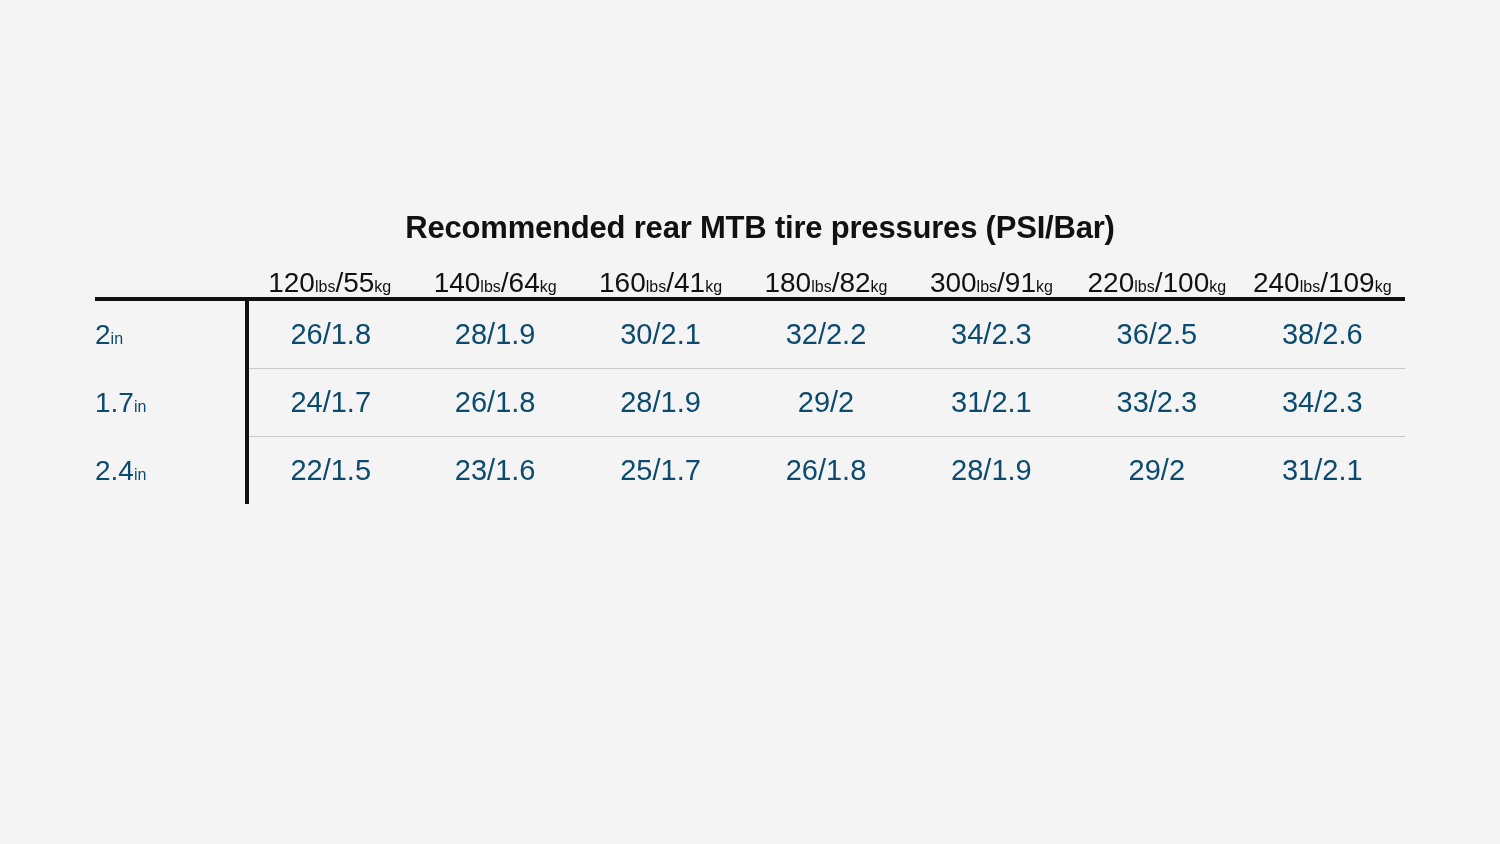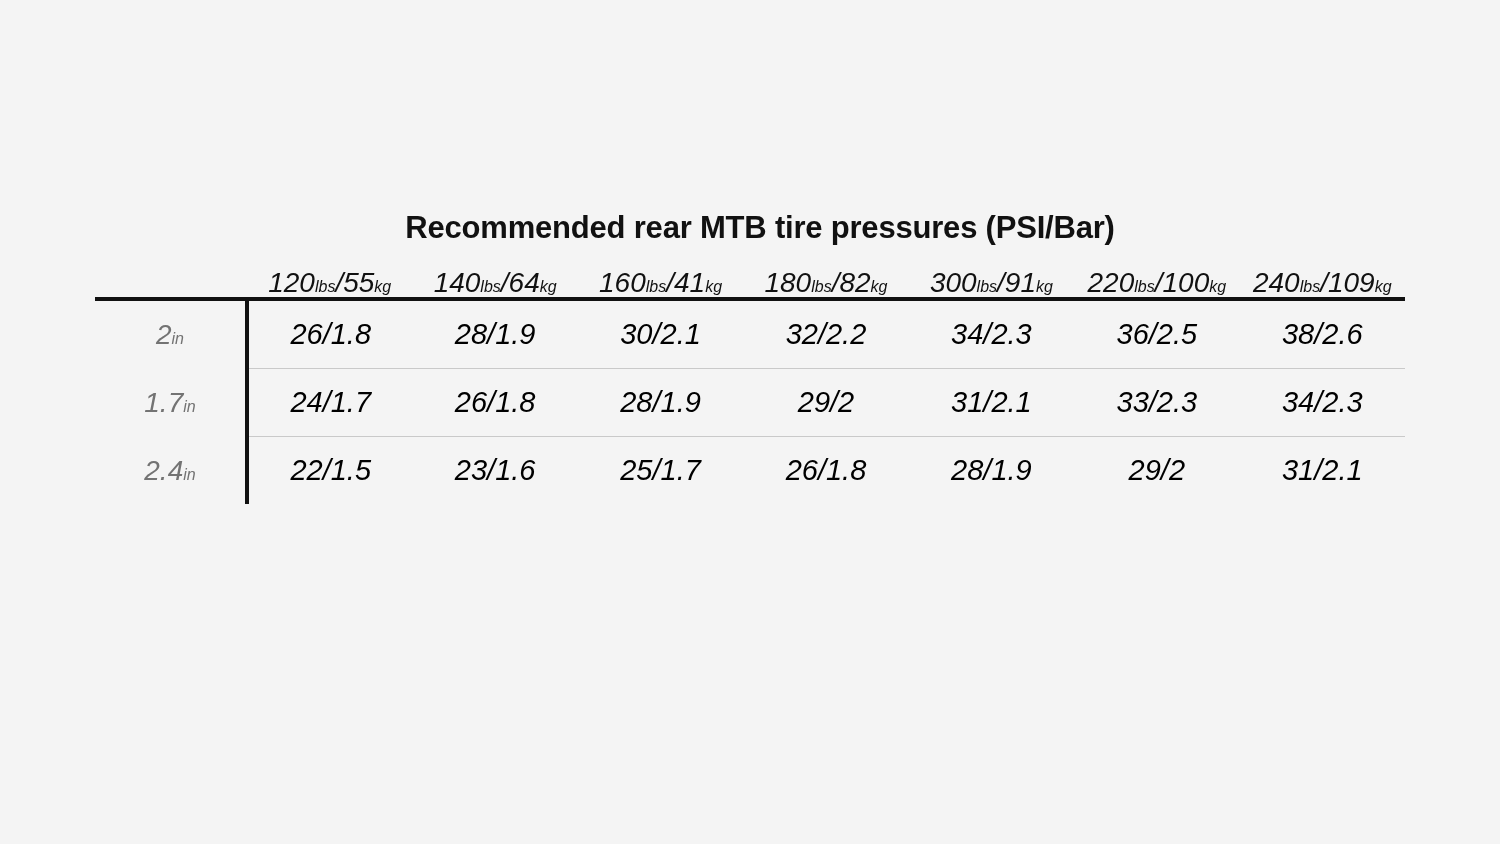--- a/index.html
+++ b/index.html
@@ -36,21 +36,20 @@
     color: #111111;
     margin: 0 0 22px 0;
     padding-left: 20px;
   }
 
   table.pressure-table {
     border-collapse: collapse;
     margin: 8px auto;
     width: 1310px;
     table-layout: fixed;
-    font-style: italic;
   }
 
   table.pressure-table th,
   table.pressure-table td {
     padding: 0;
     font-weight: normal;
   }
 
   
   th.corner {
@@ -68,36 +67,36 @@
     line-height: 1.05;
   }
 
   th.col-head .unit {
     font-size: 16px;
   }
 
   
   td.row-head {
     width: 152px;
-    text-align: center;
+    text-align: left;
     padding-right: 22px;
     font-size: 28px;
-    color: #737373;
+    color: #0c4a6e;
     white-space: nowrap;
     border-right: 4px solid #111111;
   }
 
   td.row-head .unit {
     font-size: 16px;
   }
 
   td.cell {
     text-align: center;
     font-size: 29px;
-    color: #000000;
+    color: #0c4a6e;
     height: 67px;
     border-bottom: 1px solid #c9c9c9;
     white-space: nowrap;
   }
 
   tr.data-row:first-of-type td.cell {
     border-top: 4px solid #111111;
   }
   tr.data-row:first-of-type td.row-head {
     border-top: 4px solid #111111;

